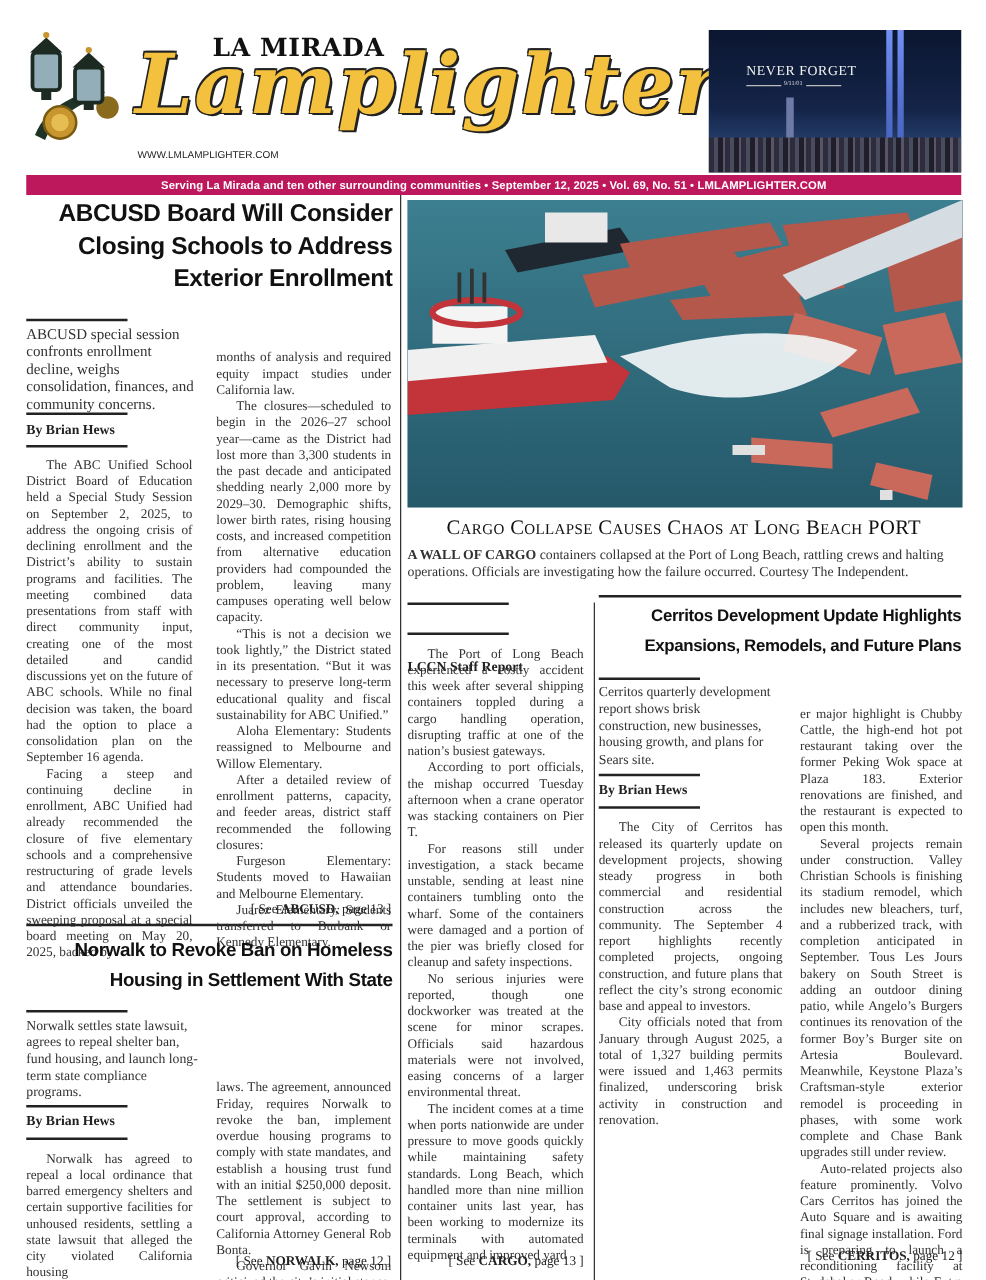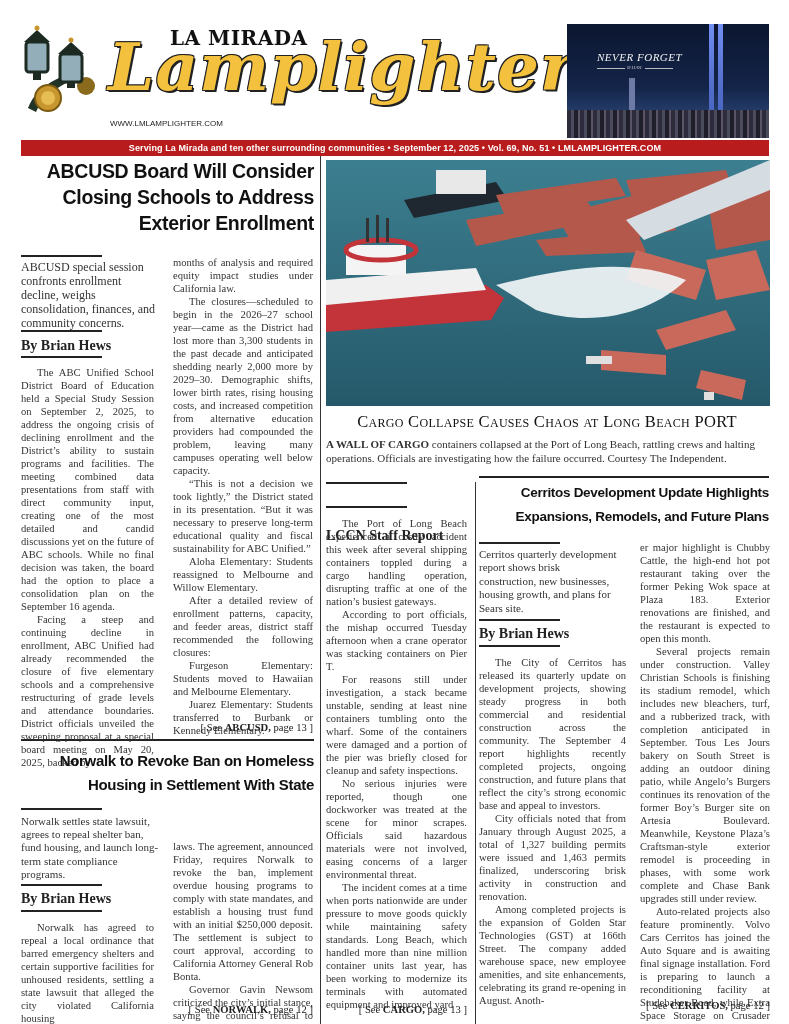--- a/index.html
+++ b/index.html
@@ -6,43 +6,43 @@
   html, body { width: 789px; height: 1024px; background: #ffffff; overflow: hidden; }
   body { position: relative; font-family: "Liberation Serif", "DejaVu Serif", serif; color: #222; }
 
   
   .masthead { position: absolute; left: 0; top: 0; width: 789px; height: 140px; }
   .lamp-logo { position: absolute; left: 18px; top: 24px; width: 88px; height: 92px; }
   .brand-small { position: absolute; left: 170px; top: 26px; font-family: "DejaVu Serif", serif; font-weight: bold; font-size: 20px; letter-spacing: 0.5px; color: #111; }
   .brand-big { position: absolute; left: 108px; top: 28px; font-family: "DejaVu Serif", "Liberation Serif", serif; font-weight: bold; font-size: 66px; color: #f3c13d; letter-spacing: 1px;
     text-shadow: 1px 1px 0 #222, -1px -1px 0 #222, 1px -1px 0 #222, -1px 1px 0 #222, 2px 2px 0 #222; font-style: italic; }
   .website { position: absolute; left: 110px; top: 103px; font-family: "Liberation Sans", sans-serif; font-size: 8px; color: #222; margin-top: 16px; }
-  .ad-box { position: absolute; left: 567px; top: 24px; width: 202px; height: 114px; background: linear-gradient(180deg, #0b1630 0%, #142448 55%, #223a66 75%, #1a2238 100%); overflow: hidden; font-style: italic; }
+  .ad-box { position: absolute; left: 567px; top: 24px; width: 202px; height: 114px; background: linear-gradient(180deg, #0b1630 0%, #142448 55%, #223a66 75%, #1a2238 100%); overflow: hidden; }
   .ad-title { position: absolute; left: 30px; top: 27px; font-family: "Liberation Serif", serif; font-size: 11px; color: #f2f2f2; letter-spacing: 0.5px; }
   .ad-sub { position: absolute; left: 60px; top: 41px; font-size: 5px; color: #ddd; }
   .ad-line { position: absolute; top: 44px; height: 1px; background: #bbb; width: 28px; }
   .beam { position: absolute; top: 0; width: 5px; height: 114px; background: linear-gradient(180deg, rgba(120,150,255,0.95), rgba(80,110,230,0.6)); }
   .skyline { position: absolute; left: 0; bottom: 0; width: 202px; height: 28px; background: repeating-linear-gradient(90deg, #2c2c3c 0 4px, #4b4b5e 4px 7px, #1f1f2c 7px 11px, #5a5466 11px 13px); }
   .tower { position: absolute; left: 62px; bottom: 20px; width: 6px; height: 40px; background: #6d7aa6; }
 
-  .banner { position: absolute; left: 21px; top: 140px; width: 748px; height: 16px; background: #b91c1c; color: #fff;
+  .banner { position: absolute; left: 21px; top: 140px; width: 748px; height: 16px; background: #be185d; color: #fff;
     font-family: "Liberation Sans", sans-serif; font-weight: bold; font-size: 9px; line-height: 16px; text-align: center; letter-spacing: 0.1px; }
 
   
   .vrule { position: absolute; width: 1px; background: #333; }
   .hrule { position: absolute; height: 2px; background: #222; }
   .short-rule { position: absolute; height: 2px; background: #222; width: 81px; }
 
   
   .headline { position: absolute; font-family: "Liberation Sans", "DejaVu Sans", sans-serif; font-weight: bold; text-align: right; color: #111; letter-spacing: -0.3px; transform-origin: center top; }
   .deck { position: absolute; font-size: 12px; line-height: 14px; color: #333; }
-  .byline { position: absolute; font-size: 14px; font-weight: bold; color: #222; }
+  .byline { position: absolute; font-size: 11px; font-weight: bold; color: #222; }
   .col { position: absolute; font-size: 10.6px; line-height: 13px; text-align: justify; hyphens: auto; color: #333; }
   .col p { text-indent: 16px; }
-  .col p.noindent { text-indent: 0; }
+  .col p.noindent { text-indent: 0; margin-top: 24px; }
   .jump { position: absolute; font-size: 10.6px; color: #222; text-align: right; }
   .jump b { font-weight: bold; }
 
   .photo { position: absolute; left: 326px; top: 160px; width: 444px; height: 246px; overflow: hidden; background: #2e6677; }
   .caption-title { position: absolute; left: 322px; top: 412px; width: 450px; text-align: center; font-family: "Liberation Serif", serif; font-size: 16.5px; letter-spacing: 0.3px; color: #111; font-variant: small-caps; }
   .caption-body { position: absolute; left: 326px; top: 437px; width: 446px; font-size: 11px; line-height: 14px; color: #333; }
 </style>
 </head>
 <body>
 
@@ -212,21 +212,20 @@
   </h2>
   <div class="short-rule" style="left:479px; top:542px;"></div>
   <div class="deck" style="left:479px; top:548px; width:140px; font-size:11px; line-height:13.4px;">Cerritos quarterly development report shows brisk construction, new businesses, housing growth, and plans for Sears site.</div>
   <div class="short-rule" style="left:479px; top:619px;"></div>
   <div class="byline" style="left:479px; top:626px;">By Brian Hews</div>
   <div class="short-rule" style="left:479px; top:645px;"></div>
 
   <div class="col" style="left:479px; top:656px; width:147px;">
     <p>The City of Cerritos has released its quarterly update on development projects, showing steady progress in both commercial and residential construction across the community. The September 4 report highlights recently completed projects, ongoing construction, and future plans that reflect the city’s strong economic base and appeal to investors.</p>
     <p>City officials noted that from January through August 2025, a total of 1,327 building permits were issued and 1,463 permits finalized, underscoring brisk activity in construction and renovation.</p>
-    <p>Among completed projects is the expansion of Golden Star Technologies (GST) at 166th Street. The company added warehouse space, new employee amenities, and site enhancements, celebrating its grand re-opening in August. Anoth-</p>
   </div>
   <div class="col" style="left:640px; top:541px; width:130px;">
     <p class="noindent">er major highlight is Chubby Cattle, the high-end hot pot restaurant taking over the former Peking Wok space at Plaza 183. Exterior renovations are finished, and the restaurant is expected to open this month.</p>
     <p>Several projects remain under construction. Valley Christian Schools is finishing its stadium remodel, which includes new bleachers, turf, and a rubberized track, with completion anticipated in September. Tous Les Jours bakery on South Street is adding an outdoor dining patio, while Angelo’s Burgers continues its renovation of the former Boy’s Burger site on Artesia Boulevard. Meanwhile, Keystone Plaza’s Craftsman-style exterior remodel is proceeding in phases, with some work complete and Chase Bank upgrades still under review.</p>
     <p>Auto-related projects also feature prominently. Volvo Cars Cerritos has joined the Auto Square and is awaiting final signage installation. Ford is preparing to launch a reconditioning facility at Studebaker Road, while Extra Space Storage on Crusader Avenue has reopened</p>
   </div>
   <div class="jump" style="left:640px; top:1000px; width:130px;">
     <span>[ See </span><b>CERRITOS,</b><span> page 12 ]</span>
   </div>
 </article>

